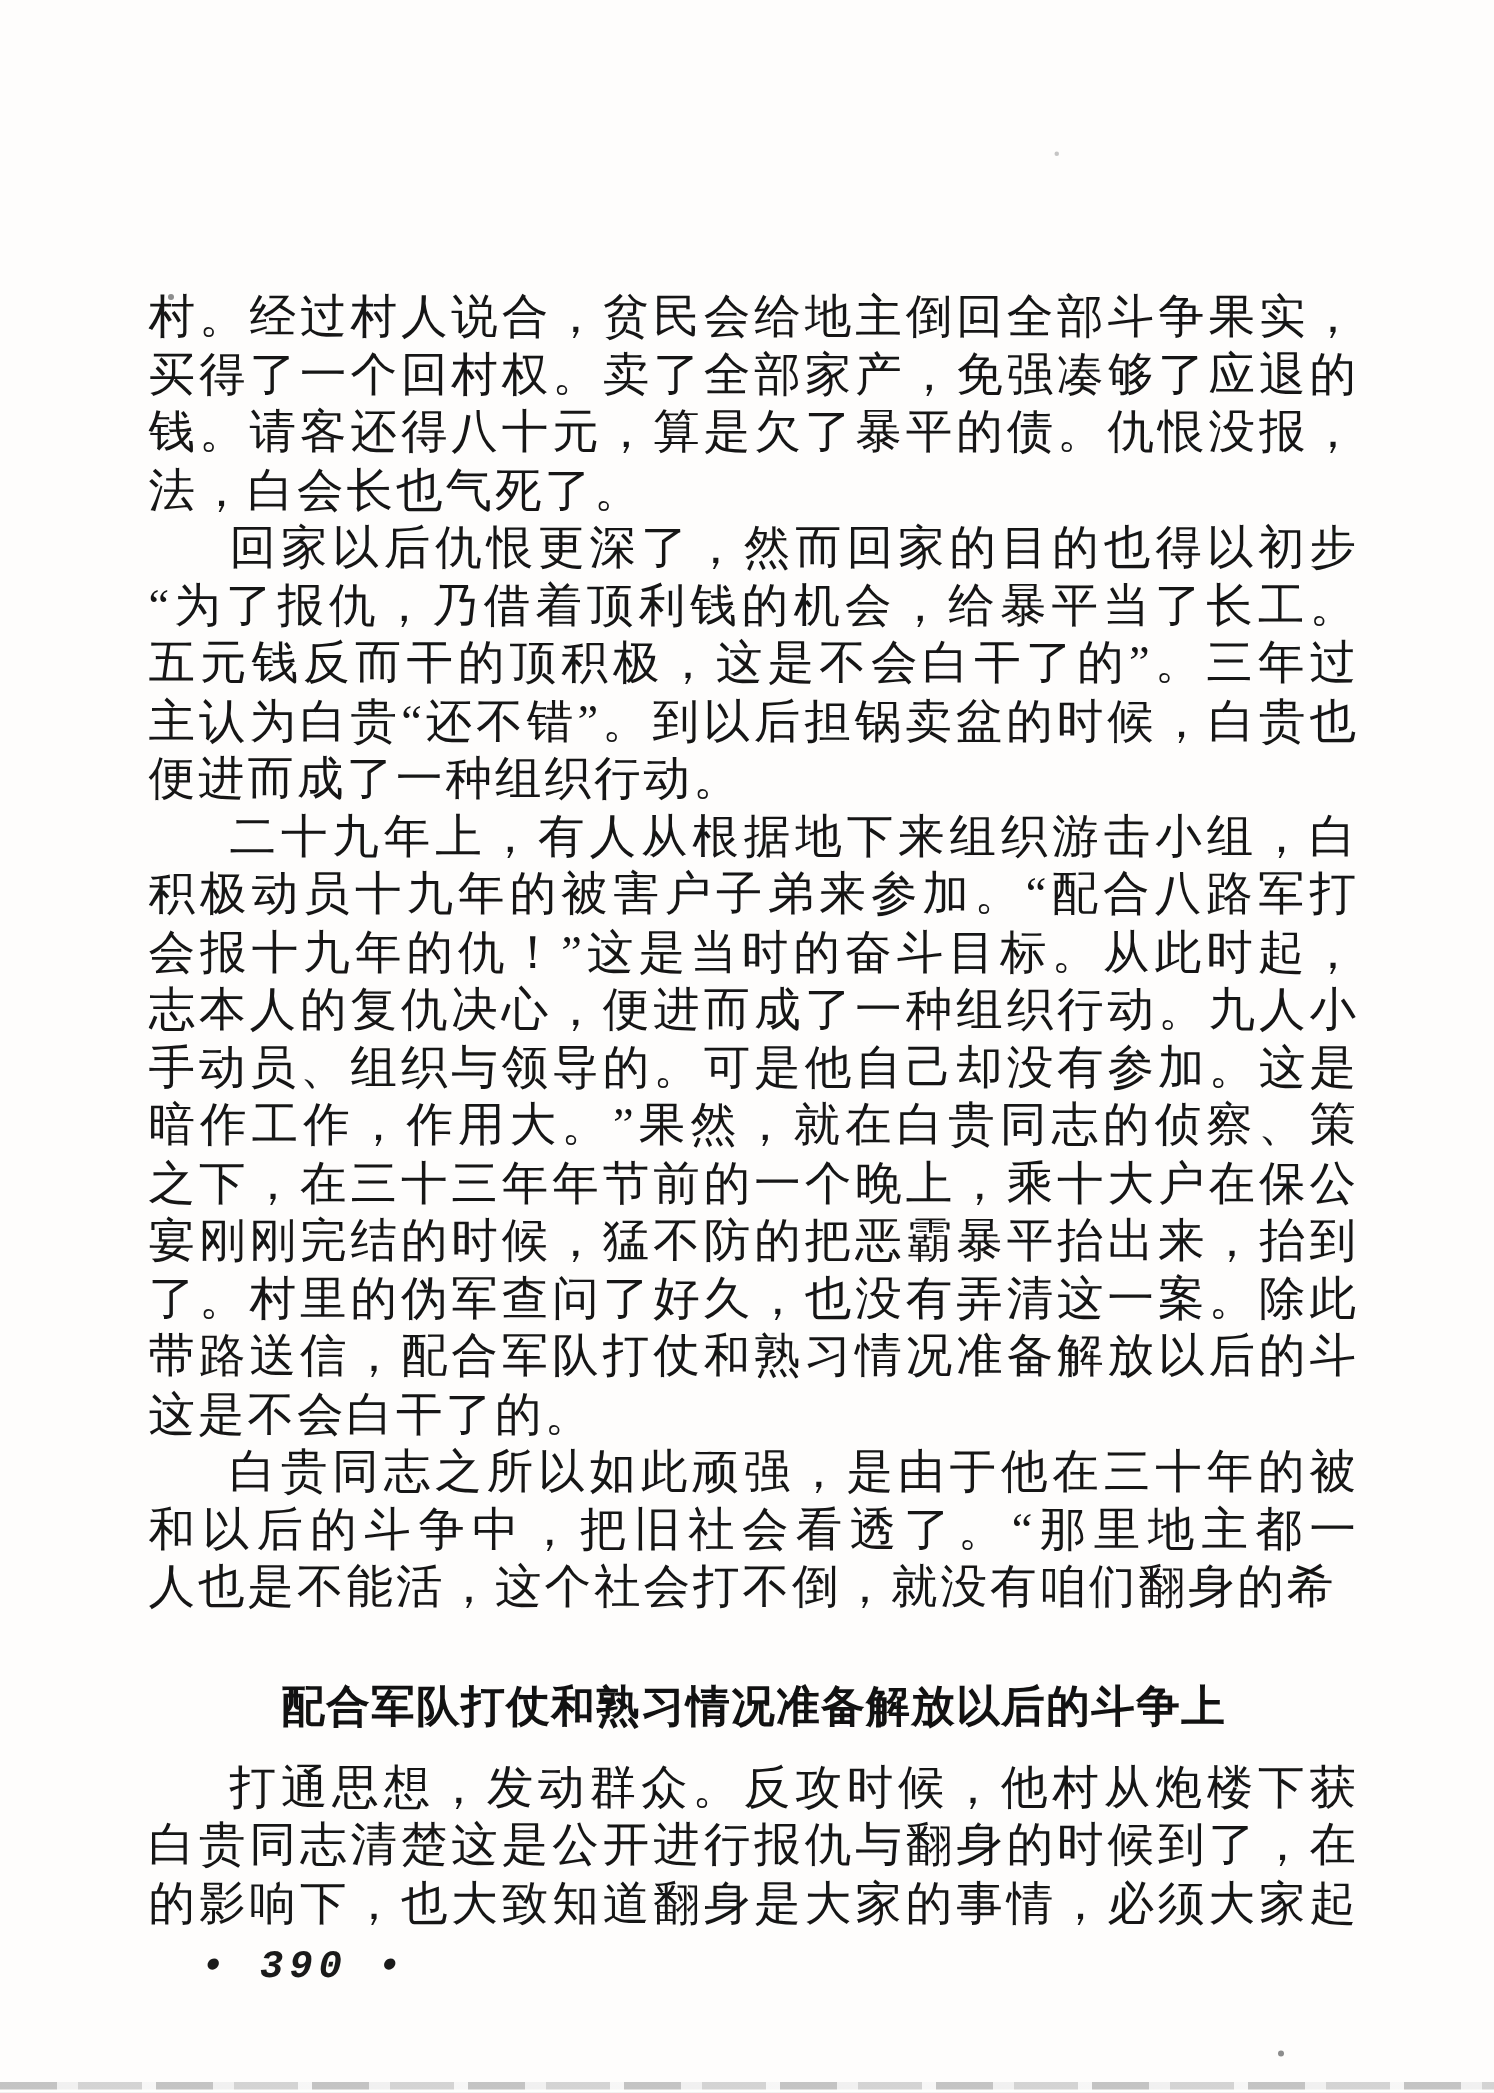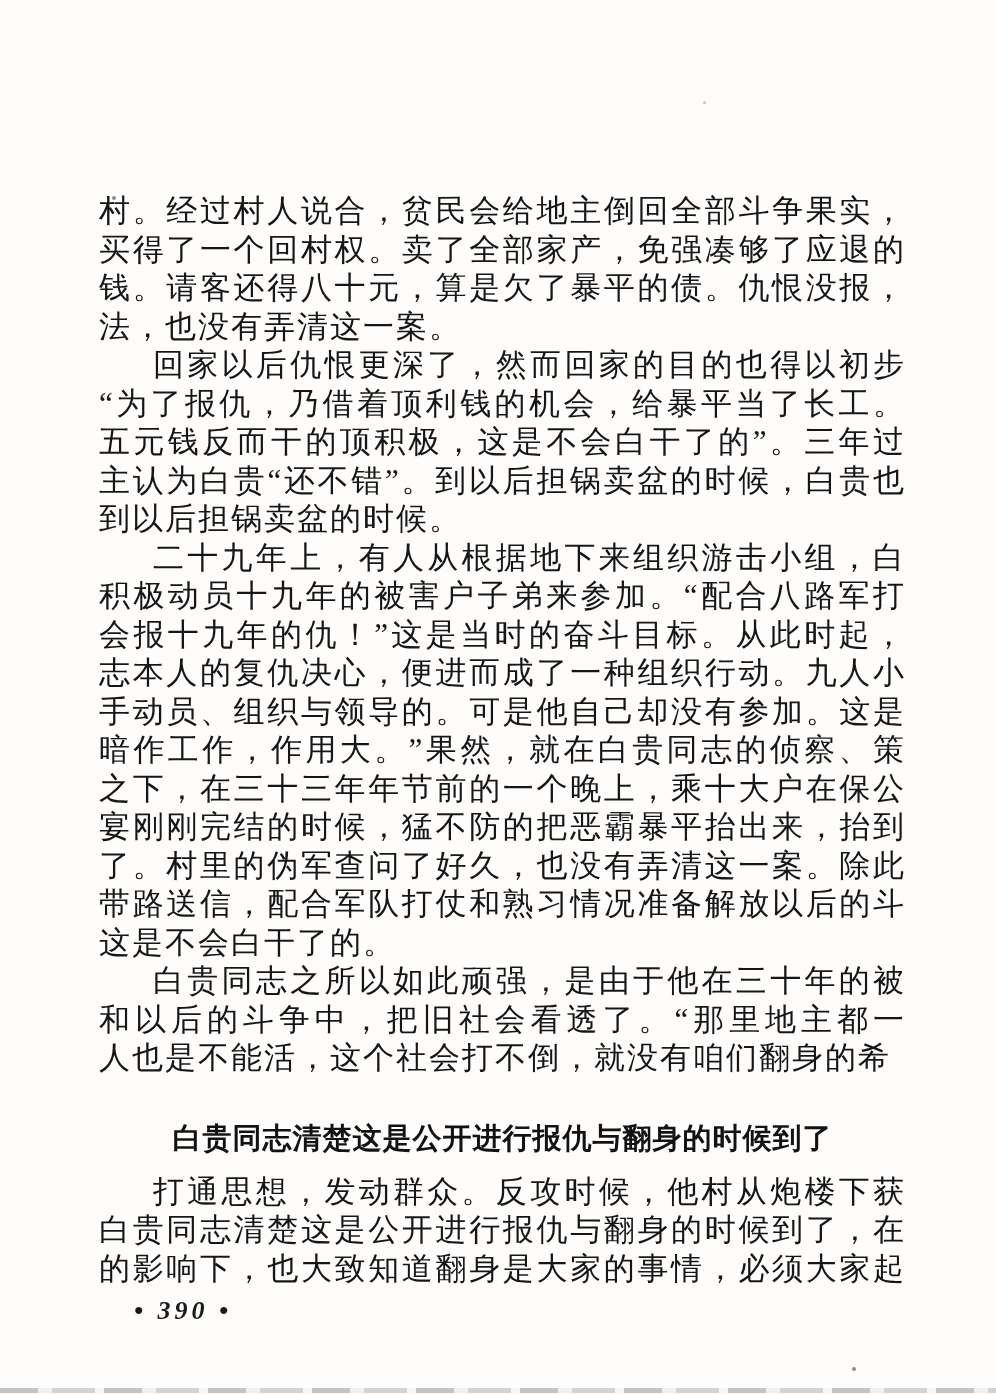--- a/index.html
+++ b/index.html
@@ -44,21 +44,21 @@
     color:#121212;
   }
   .page-number{
     position:absolute;
     left:134px;top:1296px;
     font-size:26px;
     font-weight:700;
     font-style:italic;
     letter-spacing:4px;
     color:#1a1a1a;
-    font-family:Liberation Serif, serif;
+    font-family:Liberation Mono, monospace;
   }
   .scan-edge{
     position:absolute;
     left:0;bottom:2px;
     width:100%;height:5px;
     background:repeating-linear-gradient(90deg,
       #b5b5b5 0px,#b5b5b5 38px,
       #ededed 38px,#ededed 52px,
       #c9c9c9 52px,#c9c9c9 95px,
       #f5f5f5 95px,#f5f5f5 104px);
@@ -73,45 +73,45 @@
 </head>
 <body>
 
 <div class="page">
 
   <div class="text-block">
 
     <div class="line">村。经过村人说合，贫民会给地主倒回全部斗争果实，他们才算</div>
     <div class="line">买得了一个回村权。卖了全部家产，免强凑够了应退的三百元</div>
     <div class="line">钱。请客还得八十元，算是欠了暴平的债。仇恨没报，生活无</div>
-    <div class="line last">法，也没有弄清这一案。</div>
+    <div class="line last">法，白会长也气死了。</div>
 
     <div class="line indent">回家以后仇恨更深了，然而回家的目的也得以初步实现了。</div>
     <div class="line">“为了报仇，乃借着顶利钱的机会，给暴平当了长工。每年少赚</div>
     <div class="line">五元钱反而干的顶积极，这是不会白干了的”。三年过去了，地</div>
     <div class="line">主认为白贵“还不错”。到以后担锅卖盆的时候，白贵也不断的</div>
-    <div class="line last">到以后担锅卖盆的时候。</div>
+    <div class="line last">便进而成了一种组织行动。</div>
 
     <div class="line indent">二十九年上，有人从根据地下来组织游击小组，白贵同志即</div>
     <div class="line">积极动员十九年的被害户子弟来参加。“配合八路军打仗，找机</div>
     <div class="line">会报十九年的仇！”这是当时的奋斗目标。从此时起，白贵同</div>
     <div class="line">志本人的复仇决心，便进而成了一种组织行动。九人小组是他一</div>
     <div class="line">手动员、组织与领导的。可是他自己却没有参加。这是因为“暗</div>
     <div class="line">暗作工作，作用大。”果然，就在白贵同志的侦察、策划与领导</div>
     <div class="line">之下，在三十三年年节前的一个晚上，乘十大户在保公所大闹酒</div>
     <div class="line">宴刚刚完结的时候，猛不防的把恶霸暴平抬出来，抬到井里去</div>
     <div class="line">了。村里的伪军查问了好久，也没有弄清这一案。除此以外，在</div>
     <div class="line">带路送信，配合军队打仗和熟习情况准备解放以后的斗争上，都</div>
     <div class="line last">这是不会白干了的。</div>
 
     <div class="line indent">白贵同志之所以如此顽强，是由于他在三十年的被压迫生活</div>
     <div class="line">和以后的斗争中，把旧社会看透了。“那里地主都一样。那里穷</div>
     <div class="line last">人也是不能活，这个社会打不倒，就没有咱们翻身的希望。”</div>
 
-    <div class="section-heading">白贵同志清楚这是公开进行报仇与翻身的时候到了</div>
+    <div class="section-heading">配合军队打仗和熟习情况准备解放以后的斗争上</div>
 
     <div class="line indent">打通思想，发动群众。反攻时候，他村从炮楼下获得解放。</div>
     <div class="line">白贵同志清楚这是公开进行报仇与翻身的时候到了，在老解放区</div>
     <div class="line">的影响下，也大致知道翻身是大家的事情，必须大家起来干。游</div>
 
   </div>
 
   <div class="page-number">• 390 •</div>
 
   <div class="scan-edge"></div>

